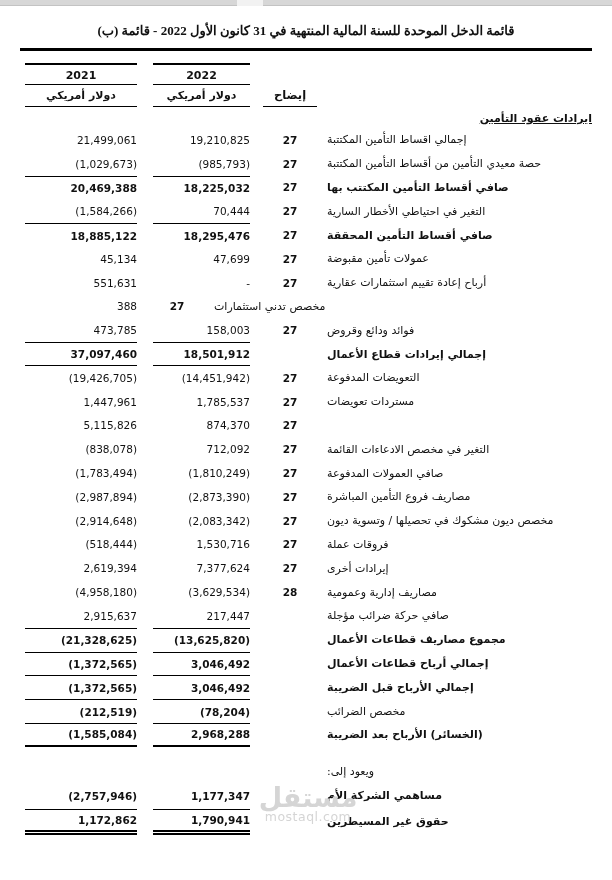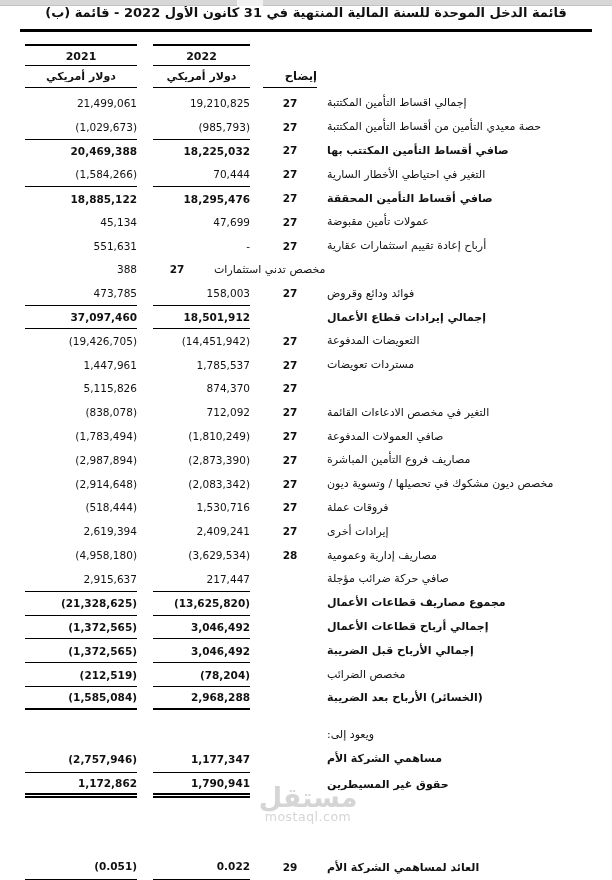--- a/index.html
+++ b/index.html
@@ -8,32 +8,32 @@
     width:612px; height:880px; position:relative; overflow:hidden;
     font-family:"DejaVu Sans", sans-serif; color:#111;
   }
   .page { position:relative; width:612px; height:880px; background:#fff; z-index:1; }
 
   
   .top-strip { position:absolute; top:0; left:0; width:612px; height:6px; background:#d7d7d7; border-bottom:1px solid #c3c3c3; }
   .top-strip .notch { position:absolute; top:0; left:237px; width:26px; height:6px; background:#f2f2f2; }
 
   
-  .title { padding-top:5px; text-align:center; font-size:13px; font-weight:bold; direction:rtl; }
+  .title { padding-top:23px; text-align:center; font-size:13px; font-weight:bold; direction:rtl;font-family:Liberation Serif, serif; }
   .title-rule { height:3px; background:#000; margin:9px 20px 0 20px; }
 
   
   .hdr { position:relative; height:45px; margin-top:12px;padding-left:20px; }
   .hcol { position:absolute; top:0; }
   .h2021 { left:25px;  width:112px; }
   .h2022 { left:153px; width:97px; }
   .hnote { left:263px; width:54px; top:22px; }
   .yr  { border-top:2px solid #000; border-bottom:1.5px solid #000; height:22px; line-height:21px; text-align:center; font-weight:bold; font-size:11px; }
   .cur { border-bottom:1.5px solid #000; height:22px; line-height:21px; text-align:center; font-weight:bold; font-size:11px; direction:rtl; }
-  .nhd { border-bottom:1.5px solid #000; height:22px; line-height:21px; font-weight:bold; font-size:11.5px; direction:rtl; }
+  .nhd { border-bottom:1.5px solid #000; height:22px; line-height:21px; text-align:center; font-weight:bold; font-size:11.5px; direction:rtl; }
 
   
   .section-row { margin:4px 20px 0 0; height:16px; text-align:right; direction:rtl;
                  font-weight:bold; font-size:11px; text-decoration:underline; }
 
   
   #rows { margin-top:2px; }
   .row { display:flex; align-items:stretch; height:23.8px; }
   .cell { display:flex; align-items:center; font-size:10.5px; }
   .c2021 { width:112px; margin-left:25px; justify-content:flex-end; font-variant-numeric:tabular-nums; }
@@ -81,20 +81,21 @@
     <div class="hcol h2022">
       <div class="yr">2022</div>
       <div class="cur">دولار أمريكي</div>
     </div>
     <div class="hcol hnote">
       <div class="nhd">إيضاح</div>
     </div>
   </div>
 
   <div id="rows">
+      <div class="section-row">ايرادات عقود التأمين</div>
       <div class="row">
         <div class="cell c2021">21,499,061</div>
         <div class="cell c2022">19,210,825</div>
         <div class="cell cnote">27</div>
         <div class="cell clabel" dir="rtl">إجمالي اقساط التأمين المكتتبة</div>
       </div>
       <div class="row">
         <div class="cell c2021">(1,029,673)</div>
         <div class="cell c2022">(985,793)</div>
         <div class="cell cnote">27</div>
@@ -189,21 +190,21 @@
         <div class="cell clabel" dir="rtl">مخصص ديون مشكوك في تحصيلها / وتسوية ديون</div>
       </div>
       <div class="row">
         <div class="cell c2021">(518,444)</div>
         <div class="cell c2022">1,530,716</div>
         <div class="cell cnote">27</div>
         <div class="cell clabel" dir="rtl">فروقات عملة</div>
       </div>
       <div class="row">
         <div class="cell c2021">2,619,394</div>
-        <div class="cell c2022">2,409,241</div>
+        <div class="cell c2022">7,377,624</div>
         <div class="cell cnote">27</div>
         <div class="cell clabel" dir="rtl">إيرادات أخرى</div>
       </div>
       <div class="row">
         <div class="cell c2021">(4,958,180)</div>
         <div class="cell c2022">(3,629,534)</div>
         <div class="cell cnote">28</div>
         <div class="cell clabel" dir="rtl">مصاريف إدارية وعمومية</div>
       </div>
       <div class="row">

